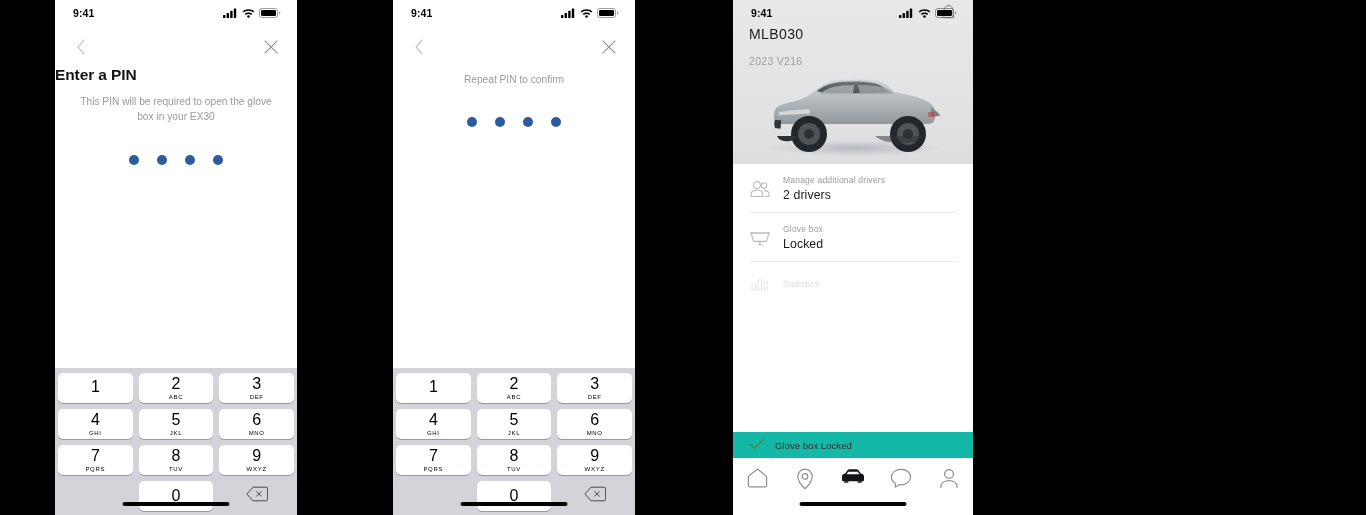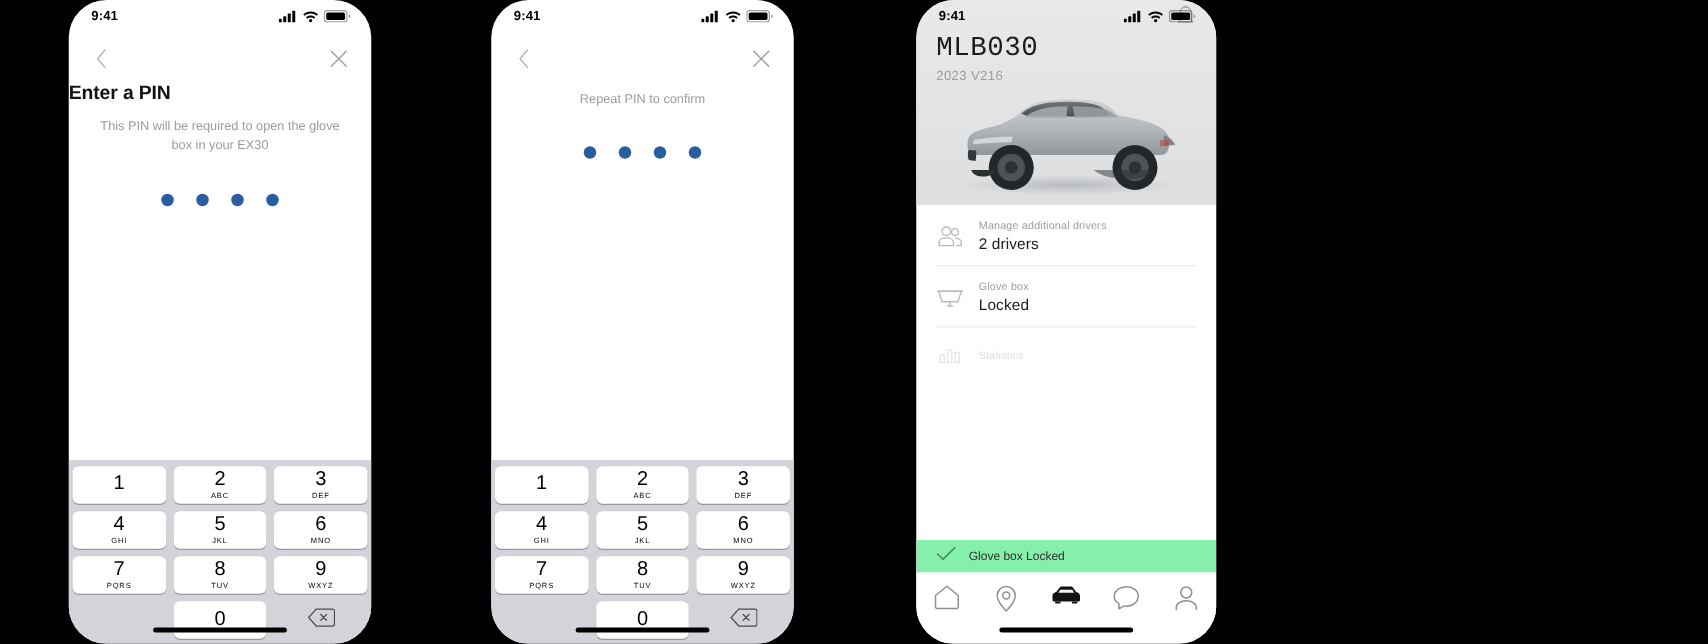--- a/index.html
+++ b/index.html
@@ -6,21 +6,21 @@
   html, body {
     width: 1366px; height: 515px;
     background: #000;
     font-family: "Liberation Sans", sans-serif;
     overflow: hidden;
   }
   .stage { position: relative; width: 1366px; height: 515px; background:#000; }
 
   .phone {
     position: absolute; top: 0; height: 515px;
-    background: #ffffff; overflow: hidden; border-radius: 30px;
+    background: #ffffff; overflow: hidden;
   }
   #phone1 { left: 55px;  width: 242px; }
   #phone2 { left: 393px; width: 242px; }
   #phone3 { left: 733px; width: 240px; }
 
   
   .statusbar {
     height: 26px; display: flex; align-items: center;
     justify-content: space-between; padding: 0 16px 0 18px;
     position: relative; z-index: 5;
@@ -77,21 +77,21 @@
 
   
   .hero {
     position: relative; height: 190px;
     background: linear-gradient(180deg, #e9eaec 0%, #e3e4e6 55%, #dcdee0 100%);
     margin-top: -26px; padding-top: 26px;
   }
   .bell-wrap { position: absolute; right: 16px; top: 30px; cursor: pointer; }
   .car-name {
     position: absolute; left: 16px; top: 52px;
-    font-size: 22px; font-weight: 400; color: #1b1b1b; letter-spacing: .4px; font-family: Liberation Mono, monospace;
+    font-size: 14px; font-weight: 400; color: #1b1b1b; letter-spacing: .4px;
   }
   .car-sub {
     position: absolute; left: 16px; top: 81px;
     font-size: 10.5px; color: #9a9c9e; letter-spacing: .3px;
   }
   .car-img { position: absolute; left: 22px; top: 90px; width: 200px; height: 95px; }
 
   .rows { padding: 0 16px; }
   .row {
     display: flex; align-items: center; gap: 12px;
@@ -100,21 +100,21 @@
   }
   .row:last-child { border-bottom: none; }
   .row-ic { width: 22px; height: 22px; flex: 0 0 22px; display:flex; align-items:center; justify-content:center; }
   .row-txt { display: flex; flex-direction: column; }
   .row-label { font-size: 8.6px; color: #9a9c9e; letter-spacing: .15px; }
   .row-value { font-size: 12.3px; color: #1b1b1b; margin-top: 3px; letter-spacing: .1px; }
   .row.partial { opacity: .35; padding-bottom: 0; border-bottom: none; }
 
   .toast {
     position: absolute; left: 0; right: 0; bottom: 57px; height: 26px;
-    background: #86efac; display: flex; align-items: center;
+    background: #14b8a6; display: flex; align-items: center;
     gap: 10px; padding: 0 16px;
   }
   .toast-text { font-size: 9.6px; color: #2d2d2d; }
 
   .tabbar {
     position: absolute; left: 0; right: 0; bottom: 0; height: 57px;
     background: #fff; display: flex; align-items: flex-start;
     padding-top: 9px; border-top: 1px solid #f0f0f0;
   }
   .tab { flex: 1; display: flex; justify-content: center; cursor: pointer; }

